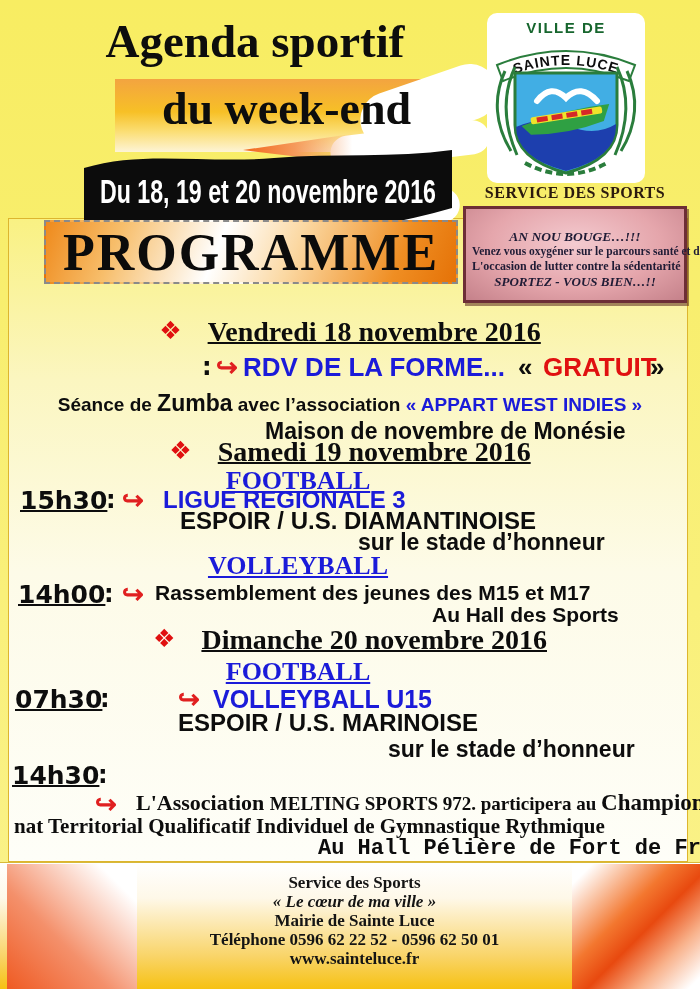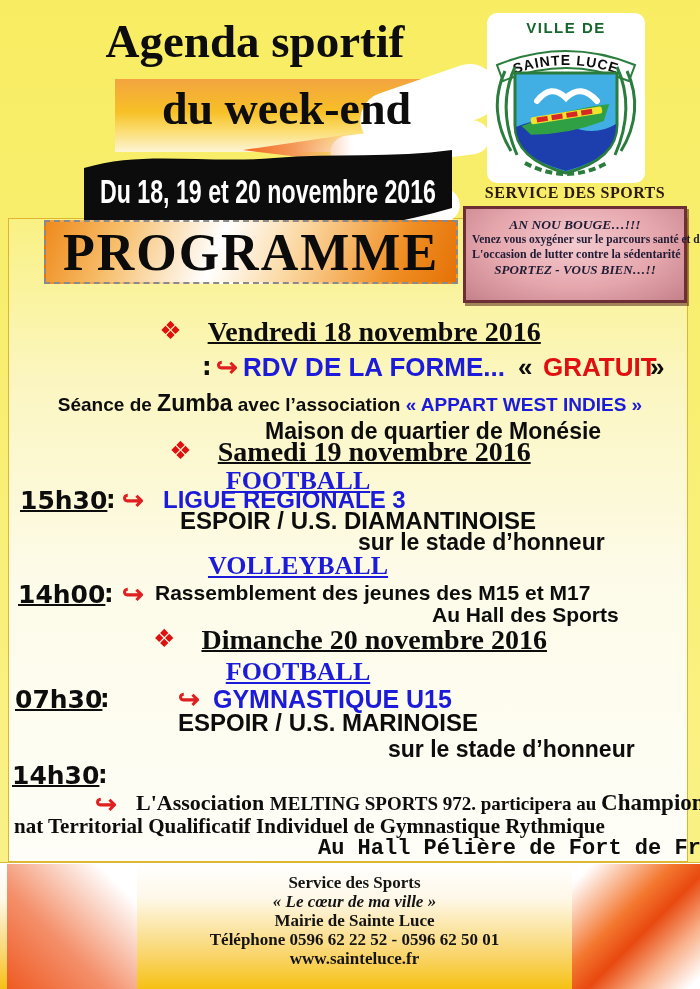--- a/index.html
+++ b/index.html
@@ -33,21 +33,21 @@
     display:flex; align-items:center; justify-content:center; }
   .programme-box span { font-weight:bold; font-size:52px; letter-spacing:2px; color:#0b0b0b; }
 
   
   .logo-box { left:487px; top:13px; width:158px; height:170px; z-index:4; }
   .service-caption { left:465px; top:184px; width:220px; text-align:center; z-index:4;
     font-weight:bold; font-size:16px; letter-spacing:.5px; color:#2b1a0e; }
   .notice-box { left:463px; top:206px; width:224px; height:97px; z-index:4;
     border:3px solid #6d2e36; box-shadow:2px 3px 0 rgba(90,40,30,.55);
     background:radial-gradient(ellipse at 50% 38%, #F4CBD0 0%, #E5A6AC 55%, #C5818A 100%);
-    padding:8px 6px; color:#1f1b35; font-family:"Liberation Serif", serif; }
+    padding:20px 6px; color:#1f1b35; font-family:"Liberation Serif", serif; }
   .notice-title { text-align:center; font-style:italic; font-weight:bold; font-size:13.5px; }
   .notice-body { font-weight:bold; font-size:11.5px; line-height:13.5px; text-align:justify; }
   .notice-line2 { font-weight:bold; font-size:12px; line-height:14px; }
   .notice-slogan { text-align:center; font-style:italic; font-weight:bold; font-size:13px; margin-top:1px; }
 
   
   .sheet { left:8px; top:218px; width:680px; height:644px; z-index:1;
     border:1px solid #DDB52E;
     background:linear-gradient(180deg,#F9F183 0%,#FBF6C0 25%,#FDFBE8 55%,#FEFEF8 100%); }
 
@@ -150,21 +150,21 @@
   </div>
   <span class="abs colon" style="left:202px; top:353px;">:</span>
   <span class="abs arrow" style="left:216px; top:352px;">↪</span>
   <span class="abs evt-blue" style="left:243px; top:352px; font-size:26px;">RDV DE LA FORME...</span>
   <span class="abs quote" style="left:518px; top:352px;">«</span>
   <span class="abs gratuit" style="left:543px; top:352px;">GRATUIT</span>
   <span class="abs quote" style="left:650px; top:352px;">»</span>
   <div class="abs center-line" style="top:390px;">
     <span class="evt-black" style="font-size:19px;">Séance de </span><span class="evt-black" style="font-size:23px;">Zumba</span><span class="evt-black" style="font-size:19px;"> avec l’association </span><span class="evt-blue" style="font-size:19px;">« APPART WEST INDIES »</span>
   </div>
-  <span class="abs evt-black" style="left:265px; top:418px; font-size:23px;">Maison de quartier de Monésie</span>
+  <span class="abs evt-black" style="left:265px; top:418px; font-size:23px;">Maison de novembre de Monésie</span>
 
   <div class="abs day-heading" style="top:436px;">
     <span class="diamond">❖</span><span class="txt">Samedi 19 novembre  2016</span>
   </div>
   <div class="abs sport-heading" style="top:466px;">FOOTBALL</div>
   <span class="abs time" style="left:20px; top:486px;">15h30</span>
   <span class="abs colon" style="left:106px; top:486px;">:</span>
   <span class="abs arrow" style="left:122px; top:485px;">↪</span>
   <span class="abs evt-blue" style="left:163px; top:486px; font-size:24px;">LIGUE REGIONALE 3</span>
   <span class="abs evt-black" style="left:180px; top:507px; font-size:24px;">ESPOIR / U.S. DIAMANTINOISE</span>
@@ -176,21 +176,21 @@
   <span class="abs evt-black" style="left:155px; top:581px; font-size:21px;">Rassemblement des jeunes des M15 et M17</span>
   <span class="abs evt-black" style="left:432px; top:603px; font-size:21px;">Au Hall des Sports</span>
 
   <div class="abs day-heading" style="top:624px;">
     <span class="diamond">❖</span><span class="txt">Dimanche 20 novembre  2016</span>
   </div>
   <div class="abs sport-heading" style="top:657px;">FOOTBALL</div>
   <span class="abs time" style="left:15px; top:685px;">07h30</span>
   <span class="abs colon" style="left:100px; top:685px;">:</span>
   <span class="abs arrow" style="left:178px; top:684px;">↪</span>
-  <span class="abs evt-blue" style="left:213px; top:685px; font-size:25px;">GYMNASTIQUE U15</span>
+  <span class="abs evt-blue" style="left:213px; top:685px; font-size:25px;">VOLLEYBALL U15</span>
   <span class="abs evt-black" style="left:178px; top:709px; font-size:24px;">ESPOIR / U.S. MARINOISE</span>
   <span class="abs evt-black" style="left:388px; top:736px; font-size:23px;">sur le stade d’honneur</span>
   <span class="abs time" style="left:12px; top:761px;">14h30</span>
   <span class="abs colon" style="left:98px; top:761px;">:</span>
   <span class="abs arrow" style="left:95px; top:789px;">↪</span>
   <div class="abs" style="left:136px; top:790px; z-index:2;">
     <span class="gym-serif" style="font-size:22px;">L'Association </span><span class="gym-serif" style="font-size:19px;">MELTING SPORTS 972.</span><span class="gym-serif" style="font-size:19px;"> participera au </span><span class="gym-serif" style="font-size:23px;">Champion-</span>
   </div>
   <span class="abs gym-serif" style="left:14px; top:814px; font-size:21px;">nat Territorial Qualificatif Individuel de Gymnastique Rythmique</span>
   <span class="abs gym-serif" style="left:318px; top:836px; font-size:22px;font-family:Liberation Mono, monospace;">Au Hall Pélière de Fort de France</span>

